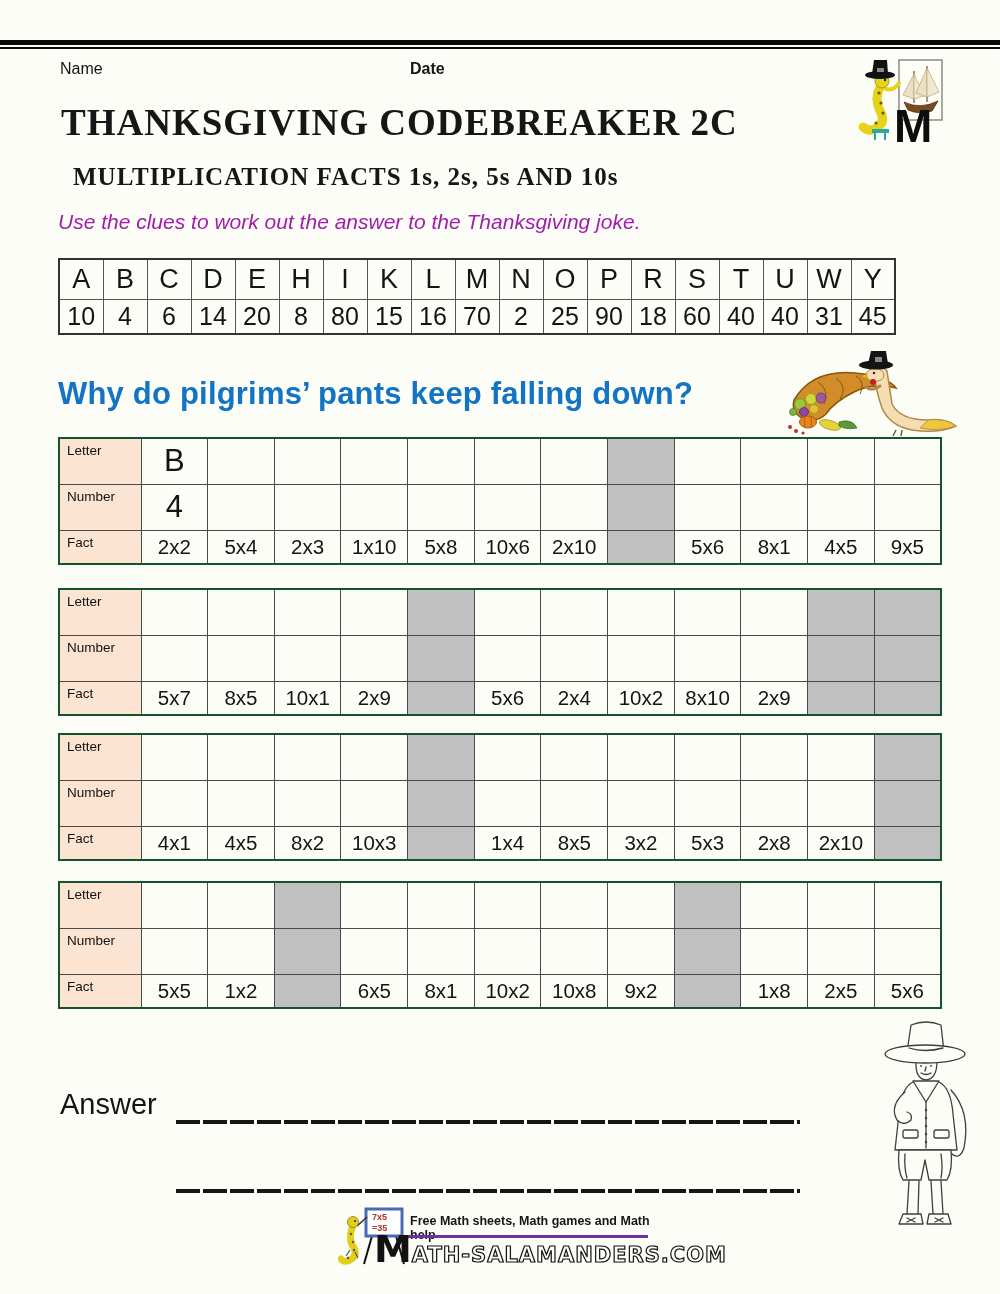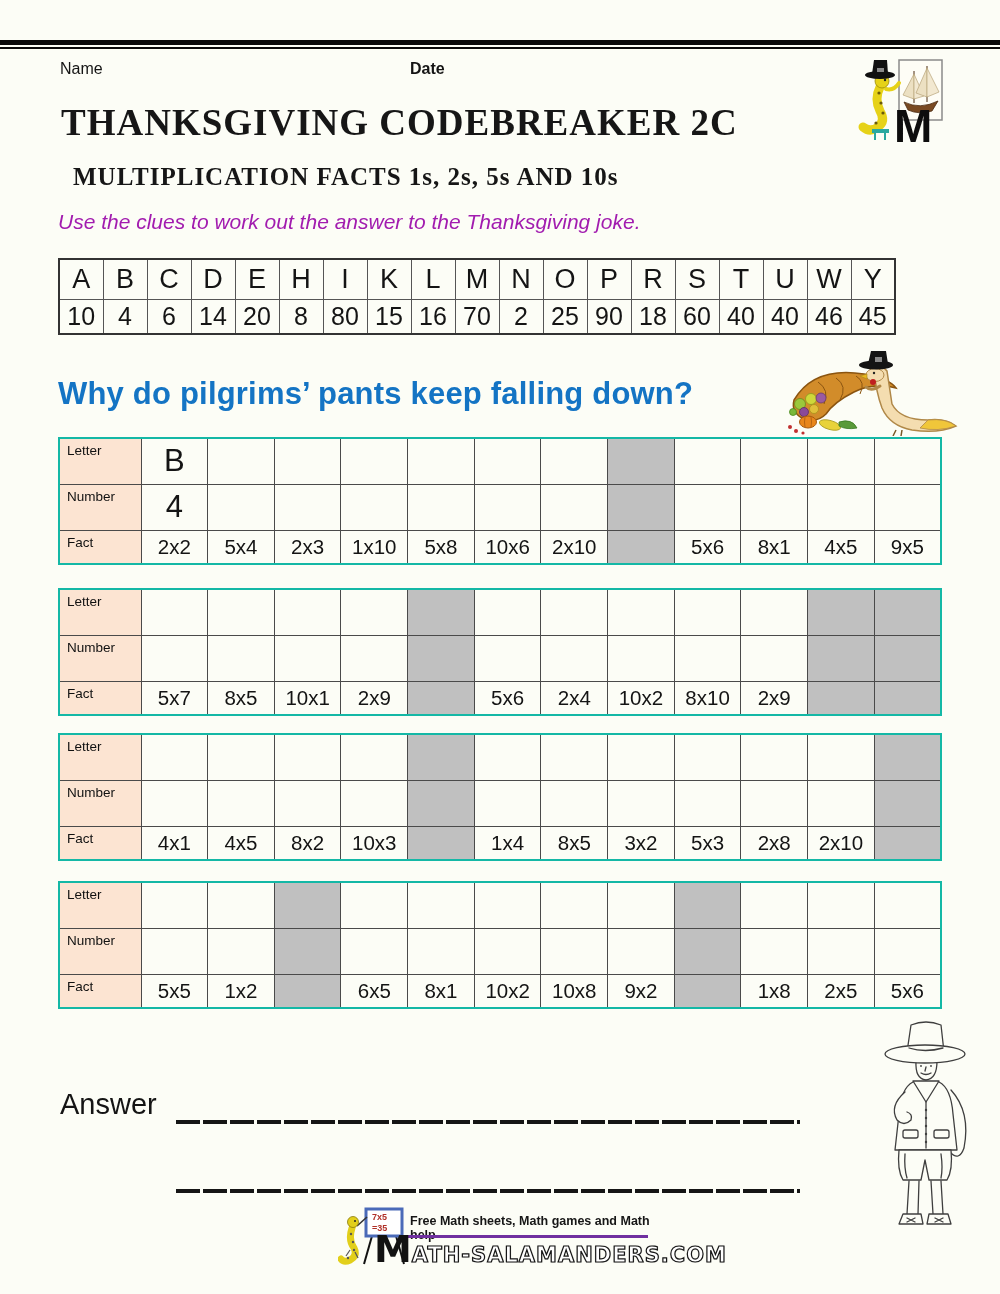--- a/index.html
+++ b/index.html
@@ -27,21 +27,21 @@
   .code-table tr.code-letters{height:40px;}
   .code-table tr.code-letters td{font-size:27px;}
   .code-table tr.code-numbers{height:35px;border-radius:8px;}
   .code-table tr.code-numbers td{font-size:25px;}
 
   .question{position:absolute;left:58px;top:376px;margin:0;font-size:31px;font-weight:bold;
          color:#1474c4;letter-spacing:0.2px;}
   .cornucopia{position:absolute;left:778px;top:348px;width:185px;height:88px;}
 
   table.grid{position:absolute;left:58px;width:884px;table-layout:fixed;
-         border-collapse:collapse;border:2px solid #14b8a6;}
+         border-collapse:collapse;border:2px solid #14532d;}
   table.grid td, table.grid th{border:1px solid #4a4a4a;padding:0;}
   table.grid th.hdr{background:#fce4d2;font-weight:400;text-align:left;vertical-align:top;
          padding:4px 0 0 7px;font-size:13.5px;color:#111;}
   table.grid tr.letter-row{height:46px;}
   table.grid tr.number-row{height:46px;}
   table.grid tr.fact-row{height:34px;}
   table.grid td{text-align:center;font-size:20.5px;font-weight:500;}
   table.grid td.big{font-size:31px;font-weight:500;}
   table.grid td.gray{background:#c0c0c0;}
   .g0{top:437px;} .g1{top:588px;} .g2{top:733px;} .g3{top:881px;}
@@ -159,21 +159,21 @@
           <td>15</td>
           <td>16</td>
           <td>70</td>
           <td>2</td>
           <td>25</td>
           <td>90</td>
           <td>18</td>
           <td>60</td>
           <td>40</td>
           <td>40</td>
-          <td>46</td>
+          <td>31</td>
           <td>45</td>
         </tr>
       </tbody>
     </table>
 
   <h3 class="question">Why do pilgrims’ pants keep falling down?</h3>
 
   <svg class="cornucopia" viewBox="0 0 185 88">
     <path d="M16 52 Q36 18 86 26 Q112 31 118 40 Q96 34 76 44 Q56 54 48 66 Q38 76 24 70 Q13 64 16 52 Z" fill="#d28c2a" stroke="#8a5410" stroke-width="1.5"></path>
     <path d="M40 34 Q52 42 46 56" fill="none" stroke="#8a5410" stroke-width="1"></path>

